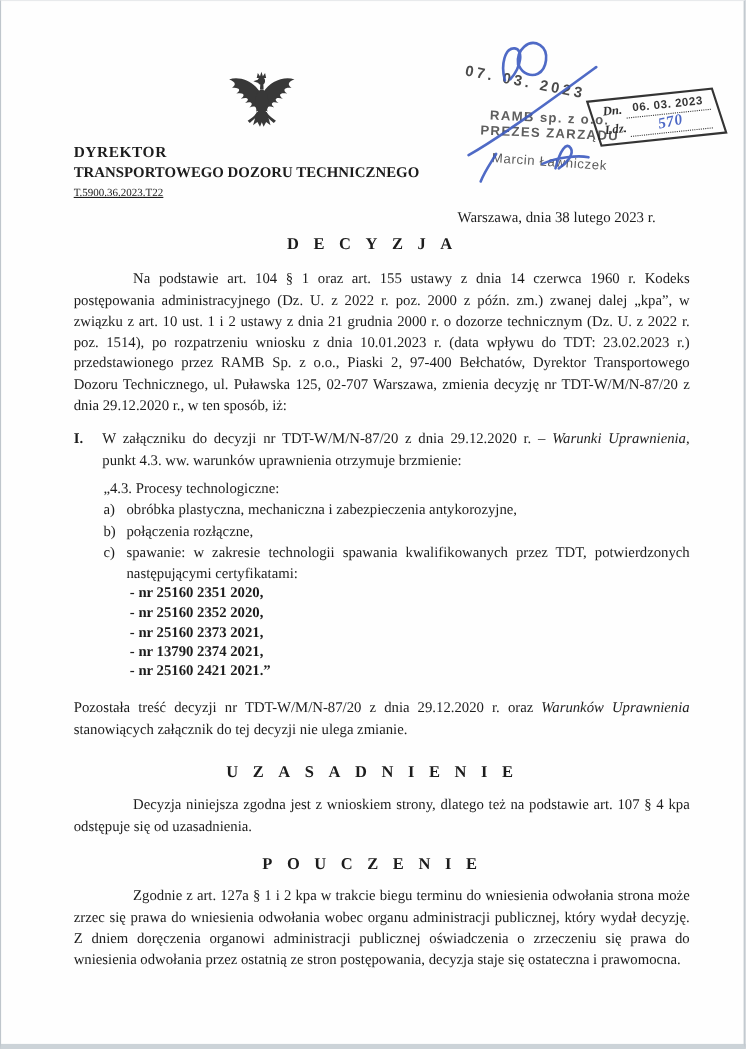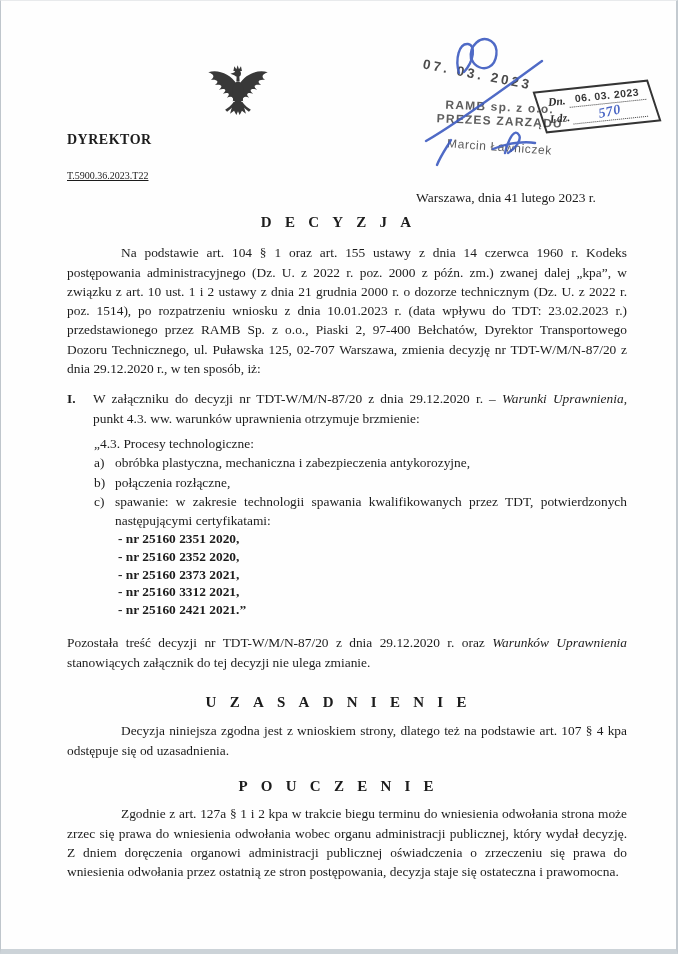--- a/index.html
+++ b/index.html
@@ -103,23 +103,24 @@
 
       <path d="M43 57 L38 75 L44 70.5 L47.5 77 L50 71 L52.5 77 L56 70.5 L62 75 L57 57 Z"></path>
 
       <path d="M43 58 C39 63 35 66 30.5 69 L33.5 72 C38 68 42 65 45.5 61 Z"></path>
       <path d="M57 58 C61 63 65 66 69.5 69 L66.5 72 C62 68 58 65 54.5 61 Z"></path>
     </g>
   </svg>
 
   <div class="org-block">
     <div class="org-line1">DYREKTOR</div>
+    <div class="org-line2">TRANSPORTOWEGO DOZORU TECHNICZNEGO</div>
   </div>
   <div class="case-number">T.5900.36.2023.T22</div>
-  <div class="place-date">Warszawa, dnia 41 lutego 2023 r.</div>
+  <div class="place-date">Warszawa, dnia 38 lutego 2023 r.</div>
 
   <div class="date-stamp">07. 03. 2023</div>
   <div class="company-stamp">
     <div>RAMB sp. z o.o.</div>
     <div>PREZES ZARZĄDU</div>
   </div>
   <div class="signer-name">Marcin Ławniczek</div>
 
   <div class="registry-box">
     <div class="registry-inner">
@@ -169,21 +170,21 @@
       </div>
       <div class="sub-item">
         <span class="sub-marker">c)</span>
         <span class="sub-text">spawanie: w zakresie technologii spawania kwalifikowanych przez TDT, potwierdzonych następującymi certyfikatami:</span>
       </div>
 
       <div class="cert-list">
         <div>- nr 25160 2351 2020,</div>
         <div>- nr 25160 2352 2020,</div>
         <div>- nr 25160 2373 2021,</div>
-        <div>- nr 25160 3312 2021,</div>
+        <div>- nr 13790 2374 2021,</div>
         <div>- nr 25160 2421 2021.”</div>
       </div>
     </div>
 
     <p class="closing-para"><span>Pozostała treść decyzji nr TDT-W/M/N-87/20 z dnia 29.12.2020 r. oraz </span><span class="ital">Warunków Uprawnienia</span><span> stanowiących załącznik do tej decyzji nie ulega zmianie.</span></p>
 
     <div class="section-title title-uzasadnienie">U Z A S A D N I E N I E</div>
     <p class="para-indent">Decyzja niniejsza zgodna jest z wnioskiem strony, dlatego też na podstawie art. 107 § 4 kpa odstępuje się od uzasadnienia.</p>
 
     <div class="section-title title-pouczenie">P O U C Z E N I E</div>

